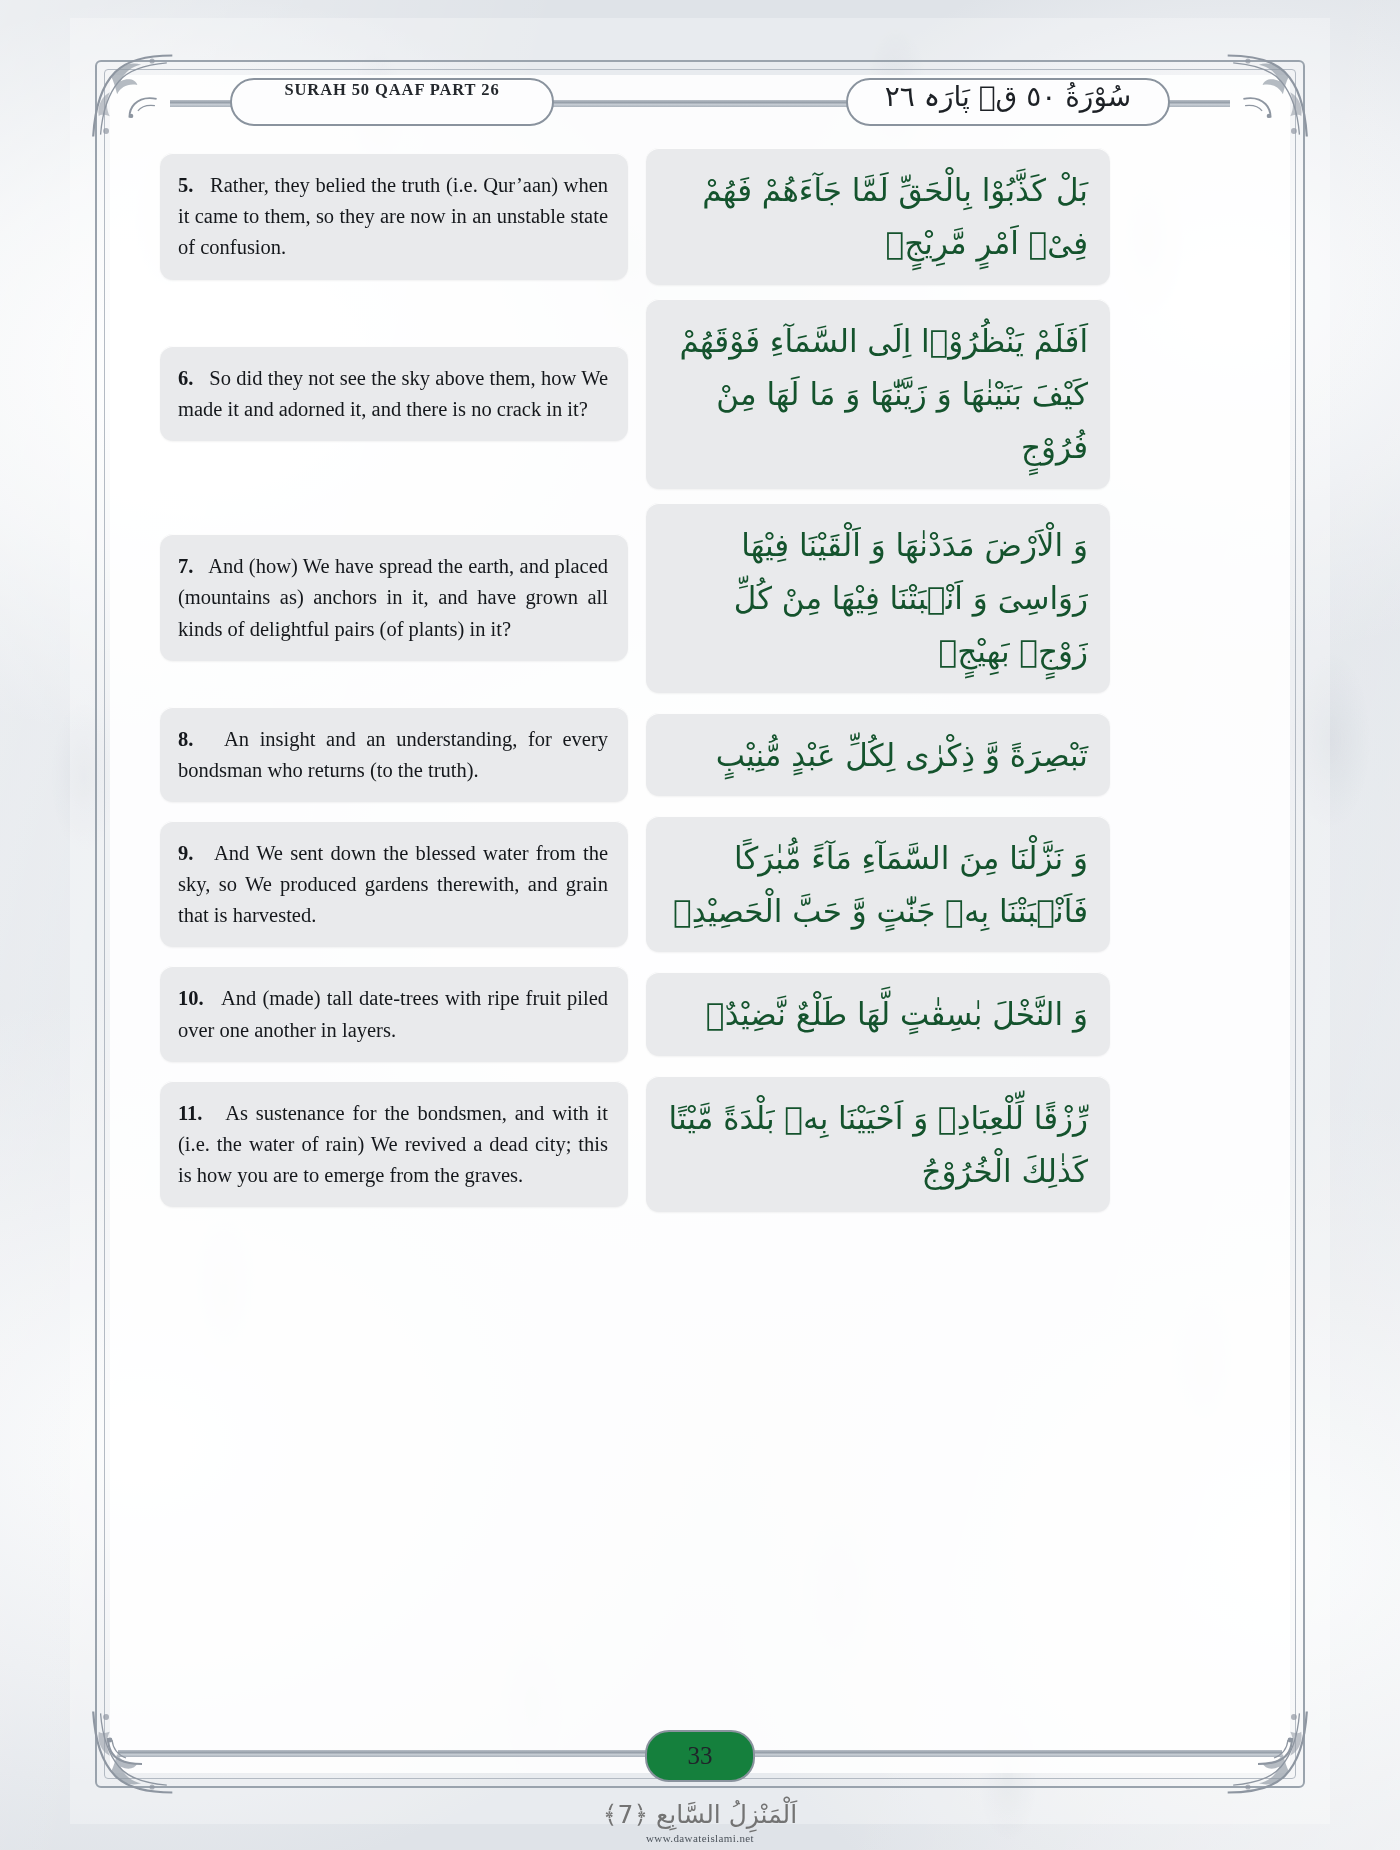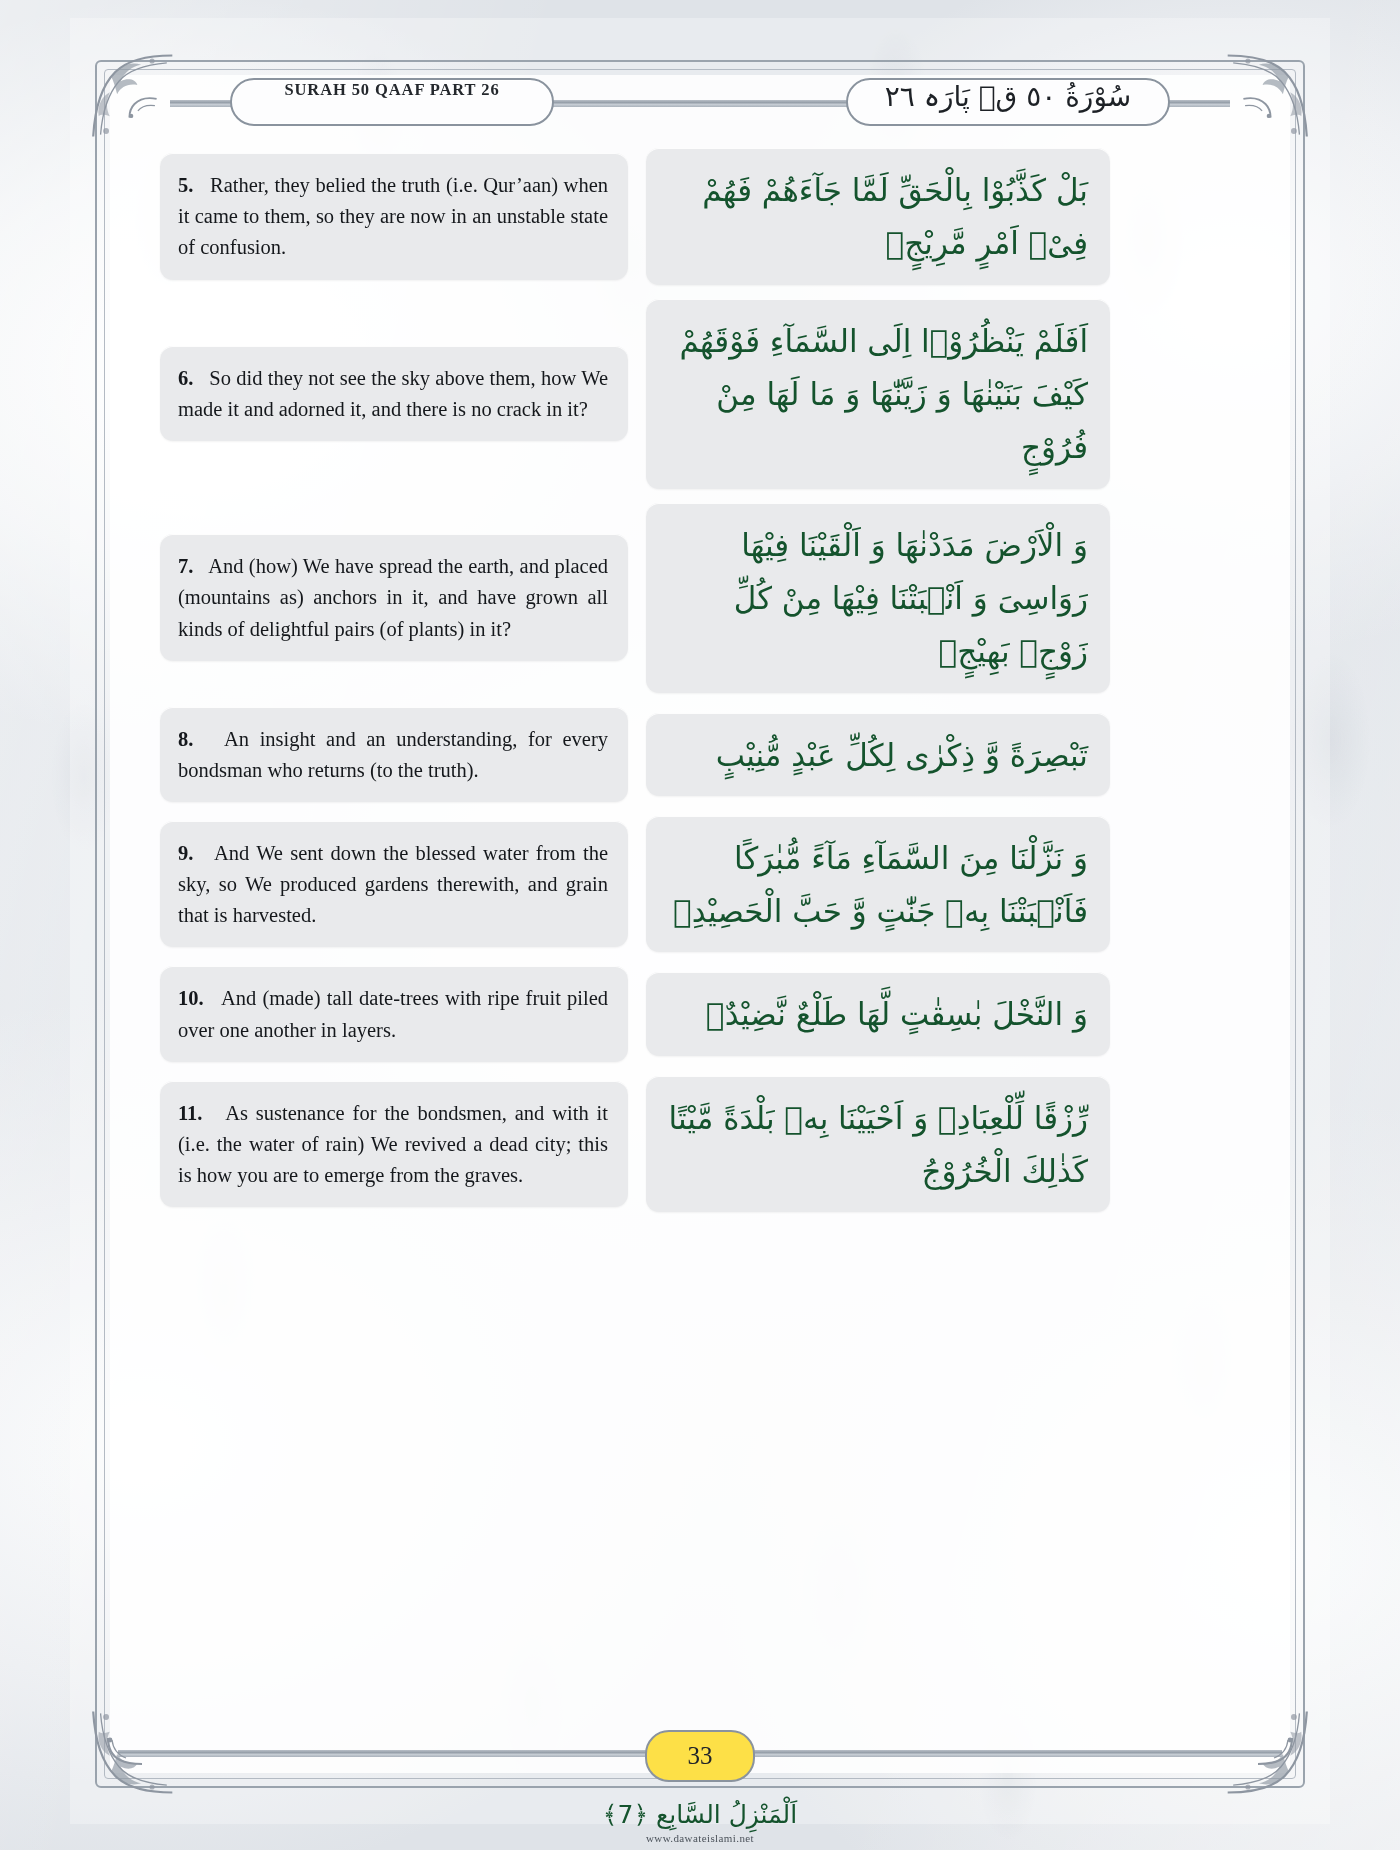--- a/index.html
+++ b/index.html
@@ -147,34 +147,34 @@
   .footer{
     position:absolute;left:110px;right:110px;bottom:66px;height:60px;
   }
   .ftr-rule{
     position:absolute;left:8px;right:8px;top:26px;height:7px;
     background:linear-gradient(180deg,#b9c0c8 0%,#8f98a3 45%,#cdd3da 55%,#aab2bc 100%);
   }
   .page-num{
     position:absolute;left:50%;transform:translateX(-50%);top:6px;
     width:106px;height:48px;border:2px solid #8a939e;border-radius:24px;
-    background:#fde047;display:flex;align-items:center;justify-content:center;
+    background:#15803d;display:flex;align-items:center;justify-content:center;
     font-family:"Liberation Serif",serif;font-size:25px;color:#20242a;
   }
   .ftr-caps{position:absolute;top:8px;width:40px;height:40px;color:#8e96a1;}
   .ftr-caps svg{width:100%;height:100%;}
   .ftr-caps.left{left:-6px;}
   .ftr-caps.right{right:-6px;transform:scaleX(-1);}
 
   .below-frame{
     position:absolute;left:0;right:0;bottom:6px;text-align:center;
   }
   .manzil{
     font-family:"DejaVu Sans",sans-serif;
-    font-size:25px;color:#14532d;direction:rtl;margin-bottom:3px;
+    font-size:25px;color:#737373;direction:rtl;margin-bottom:3px;
     letter-spacing:.5px;
   }
   .site{
     font-family:"Liberation Serif",serif;
     font-size:11px;color:#4b525a;letter-spacing:.4px;
   }
 </style>
 </head>
 <body>
 

